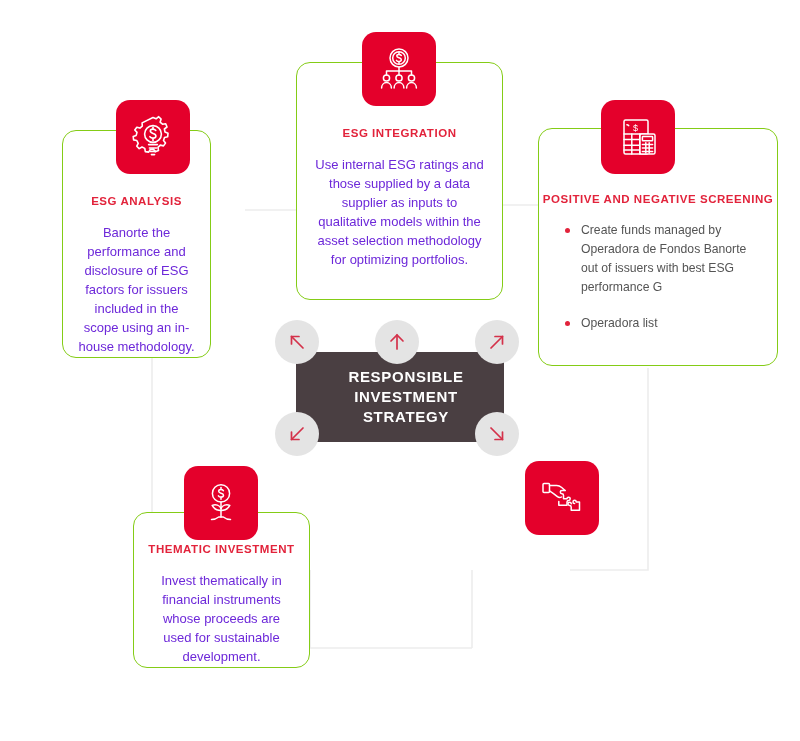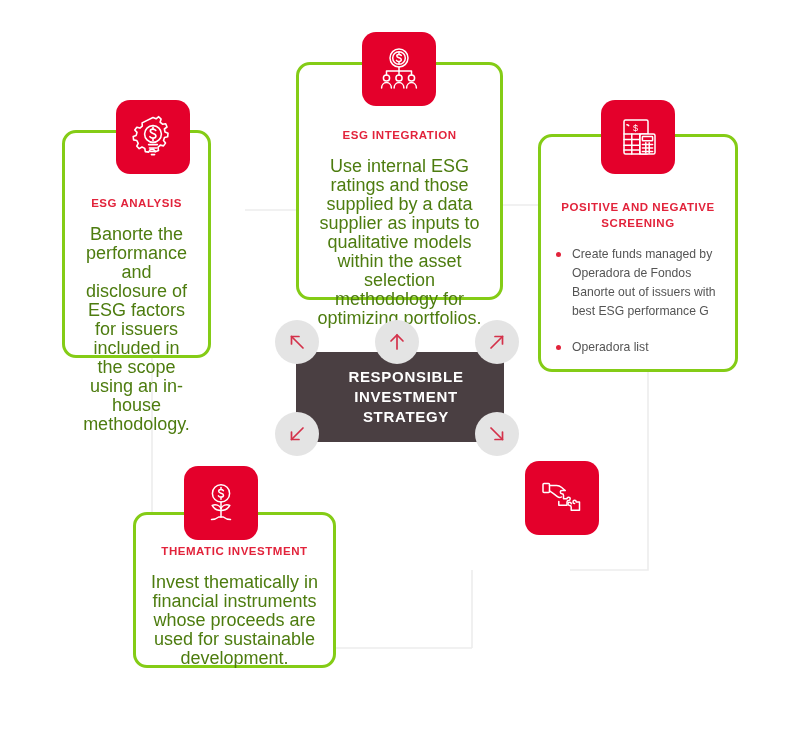--- a/index.html
+++ b/index.html
@@ -26,52 +26,52 @@
     left: 0; top: 0;
     width: 800px; height: 741px;
     z-index: 1;
   }
 
   
   .card {
     position: absolute;
     box-sizing: border-box;
     background: #ffffff;
-    border: 3px solid #84cc16;
+    border: 1px solid #84cc16;
     border-radius: 14px;
     z-index: 2;
   }
   .card-body {
     position: absolute;
     left: 0;
     right: 0;
     text-align: center;
     box-sizing: border-box;
   }
   .card-title {
     color: #e2233b;
     font-size: 11.5px;
     font-weight: bold;
     letter-spacing: 0.55px;
     line-height: 16px;
     margin: 0 0 14px 0;
     text-transform: uppercase;
   }
   .card-text {
-    color: #4d7c0f;
-    font-size: 18px;
+    color: #6d28d9;
+    font-size: 13px;
     line-height: 19px;
     margin: 0;
     padding: 0 14px;
   }
 
   
   ul.card-bullets {
     list-style: none;
-    margin: 1px;
+    margin: 12px;
     padding: 0 8px 0 14px;
     text-align: left;
   }
   ul.card-bullets li {
     position: relative;
     color: #545454;
     font-size: 12.2px;
     line-height: 19px;
     padding-left: 16px;
     margin-bottom: 17px;
@@ -258,21 +258,21 @@
         <circle cx="11.5" cy="33" r="3.1"></circle>
         <path d="M6.6 43 c0-3.1 2.2-5.4 4.9-5.4 s4.9 2.3 4.9 5.4"></path>
         <circle cx="24" cy="33" r="3.1"></circle>
         <path d="M19.1 43 c0-3.1 2.2-5.4 4.9-5.4 s4.9 2.3 4.9 5.4"></path>
         <circle cx="36.5" cy="33" r="3.1"></circle>
         <path d="M31.6 43 c0-3.1 2.2-5.4 4.9-5.4 s4.9 2.3 4.9 5.4"></path>
       </g>
     </svg>
   </div>
 
-  <div class="card" style="left:538px; top:134px; width:200px; height:238px;">
+  <div class="card" style="left:538px; top:128px; width:240px; height:238px;">
     <div class="card-body" style="top:62px;">
       <p class="card-title">POSITIVE AND NEGATIVE SCREENING</p>
       <ul class="card-bullets">
         <li>Create funds managed by Operadora de Fondos Banorte out of issuers with best ESG performance G</li>
         <li>Operadora list</li>
       </ul>
     </div>
   </div>
   <div class="icon-tile" style="left:601px; top:100px;">
     <svg width="48" height="48" viewBox="0 0 48 48">
@@ -290,21 +290,21 @@
         <rect x="28.4" y="23.6" width="10.2" height="4.2" rx="0.6"></rect>
         <line x1="28.4" y1="31.4" x2="38.6" y2="31.4"></line>
         <line x1="28.4" y1="35" x2="38.6" y2="35"></line>
         <line x1="28.4" y1="38.4" x2="38.6" y2="38.4"></line>
         <line x1="31.8" y1="29.8" x2="31.8" y2="40"></line>
         <line x1="35.2" y1="29.8" x2="35.2" y2="40"></line>
       </g>
     </svg>
   </div>
 
-  <div class="card" style="left:133px; top:512px; width:203px; height:156px;">
+  <div class="card" style="left:133px; top:512px; width:177px; height:156px;">
     <div class="card-body" style="top:28px;">
       <p class="card-title">THEMATIC INVESTMENT</p>
       <p class="card-text">Invest thematically in financial instruments whose proceeds are used for sustainable development.</p>
     </div>
   </div>
   <div class="icon-tile" style="left:184px; top:466px;">
     <svg width="48" height="48" viewBox="0 0 48 48">
       <g fill="none" stroke="#ffffff" stroke-width="1.5" stroke-linecap="round" stroke-linejoin="round">
         <circle cx="24" cy="14.4" r="8.6"></circle>
         <path d="M26.4 11.7c-0.6-0.8-1.6-1.1-2.5-1.1-1.3 0-2.2 0.7-2.2 1.7 0 1.0 0.8 1.5 2.3 1.9 1.6 0.4 2.5 1.0 2.5 2.1 0 1.1-1.0 1.8-2.5 1.8-1.1 0-2.0-0.4-2.6-1.2"></path>

